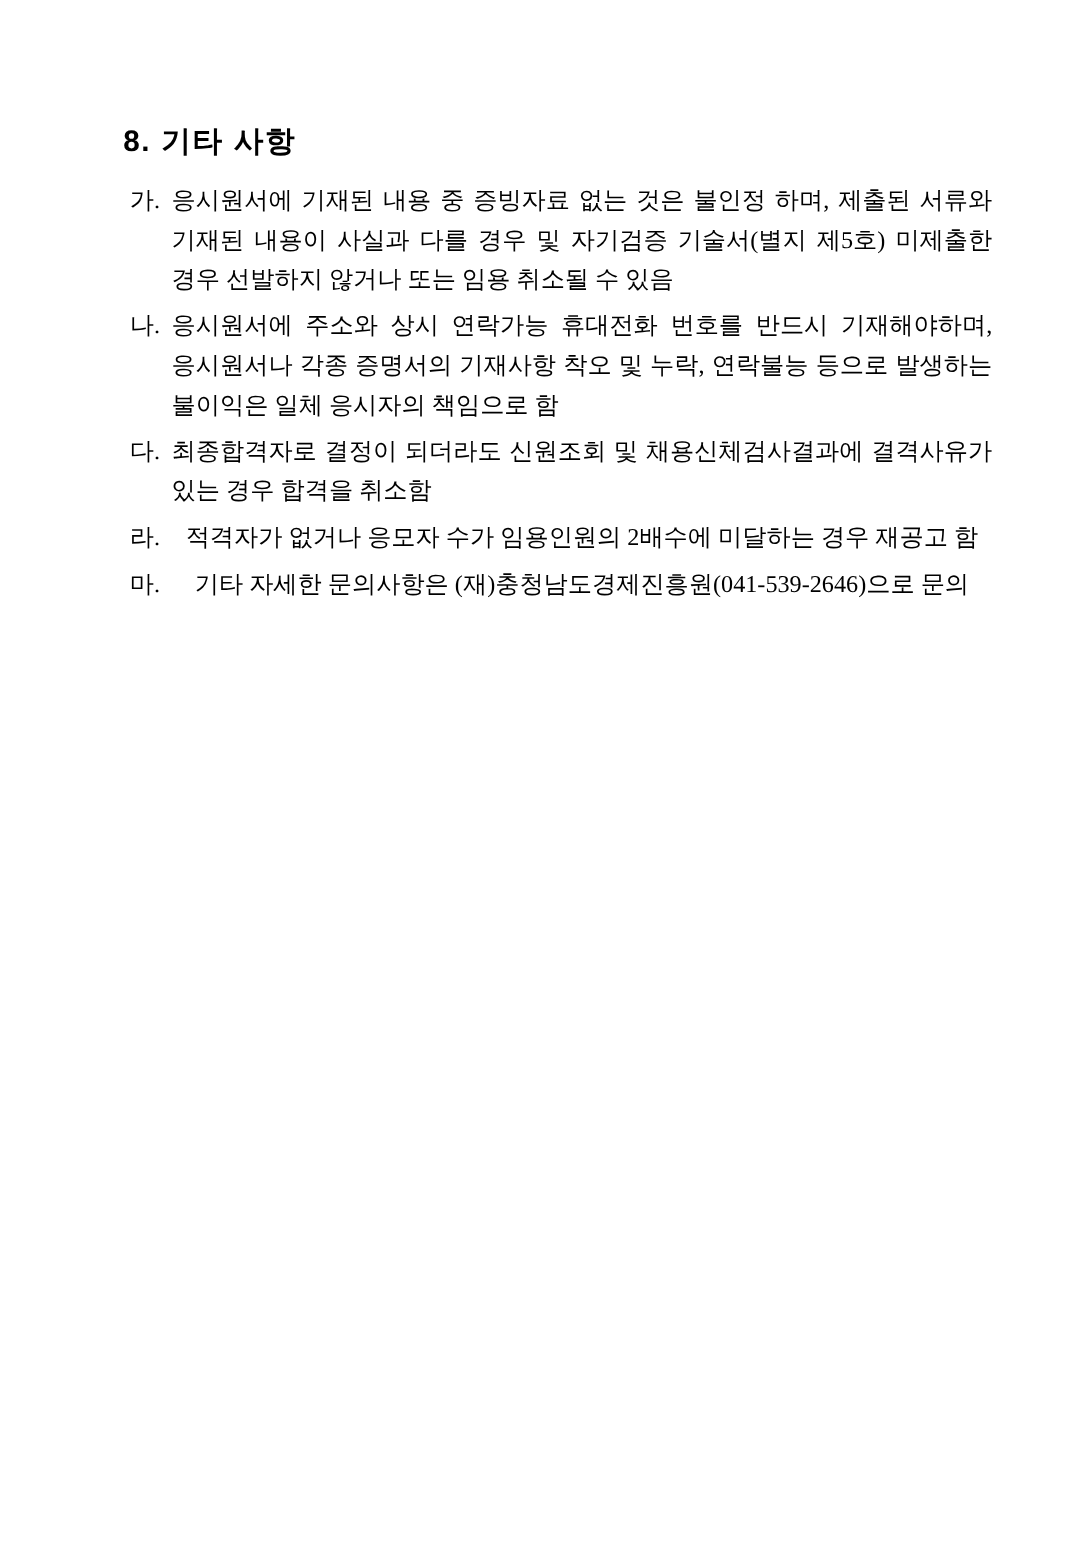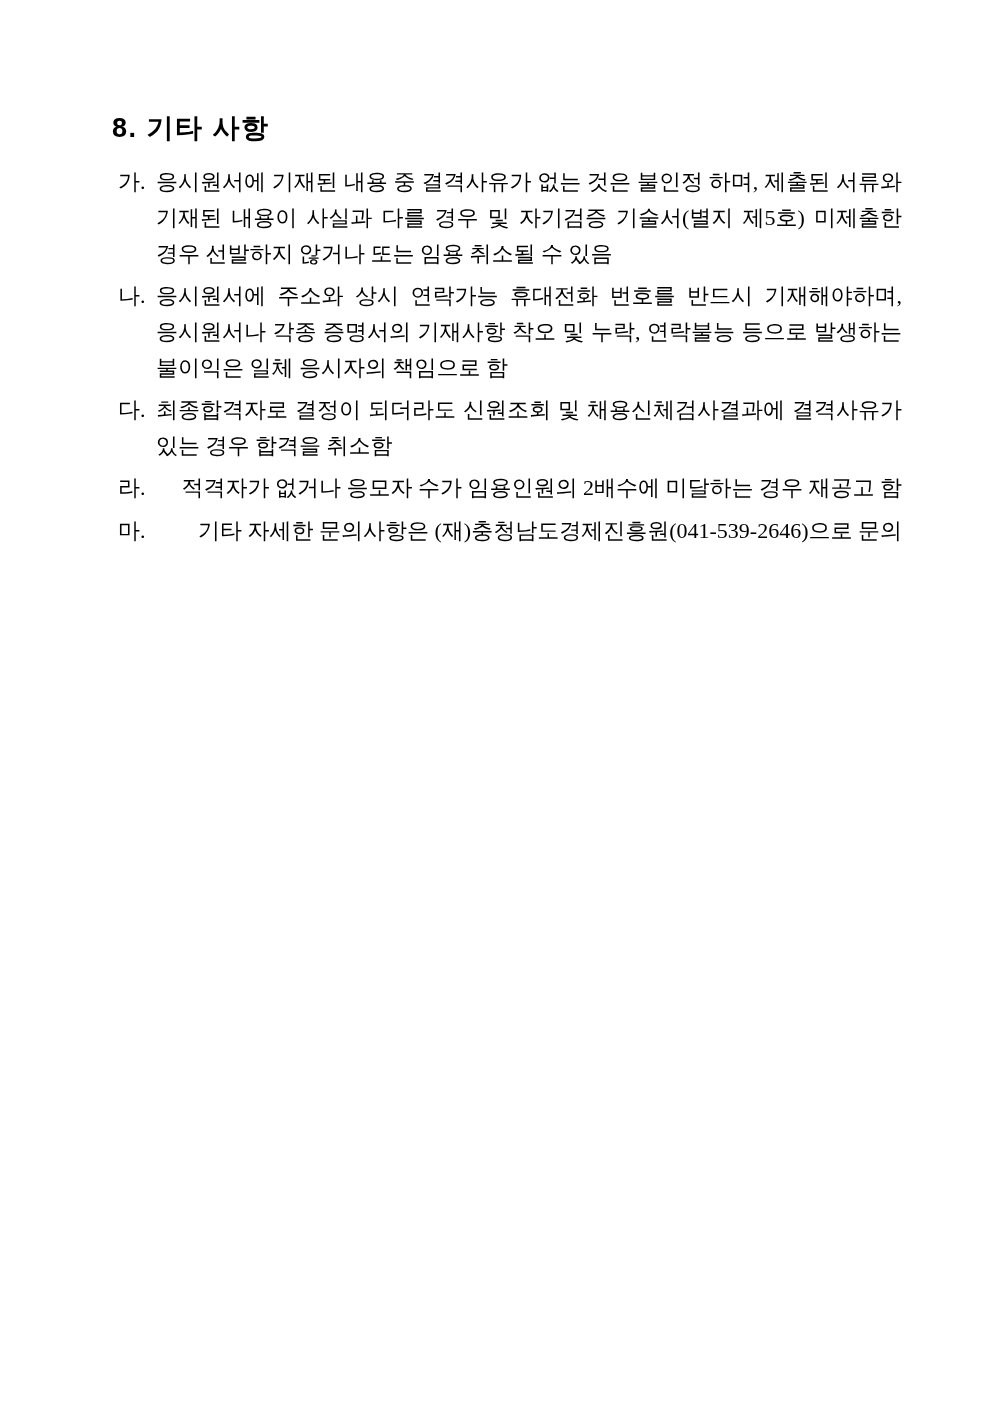--- a/index.html
+++ b/index.html
@@ -47,34 +47,34 @@
   }
   .body-text {
     flex: 1 1 auto;
     font-size: 22px;
     line-height: 1.62;
     text-align: justify;
     text-justify: inter-character;
     word-break: keep-all;
   }
   .body-text.nojust {
-    text-align: right;
+    text-align: center;
   }
 </style>
 </head>
 <body>
 
 <div class="page">
   <div class="content">
 
     <h1 class="doc-title">8. 기타 사항</h1>
 
     <div class="item">
       <div class="marker">가.</div>
-      <div class="body-text">응시원서에 기재된 내용 중 결격사유가 없는 것은 불인정 하며, 제출된 서류와 기재된 내용이 사실과 다를 경우 및 자기검증 기술서(별지 제5호) 미제출한 경우 선발하지 않거나 또는 임용 취소될 수 있음</div>
+      <div class="body-text">응시원서에 기재된 내용 중 증빙자료 없는 것은 불인정 하며, 제출된 서류와 기재된 내용이 사실과 다를 경우 및 자기검증 기술서(별지 제5호) 미제출한 경우 선발하지 않거나 또는 임용 취소될 수 있음</div>
     </div>
 
     <div class="item">
       <div class="marker">나.</div>
       <div class="body-text">응시원서에 주소와 상시 연락가능 휴대전화 번호를 반드시 기재해야하며, 응시원서나 각종 증명서의 기재사항 착오 및 누락, 연락불능 등으로 발생하는 불이익은 일체 응시자의 책임으로 함</div>
     </div>
 
     <div class="item">
       <div class="marker">다.</div>
       <div class="body-text">최종합격자로 결정이 되더라도 신원조회 및 채용신체검사결과에 결격사유가 있는 경우 합격을 취소함</div>

